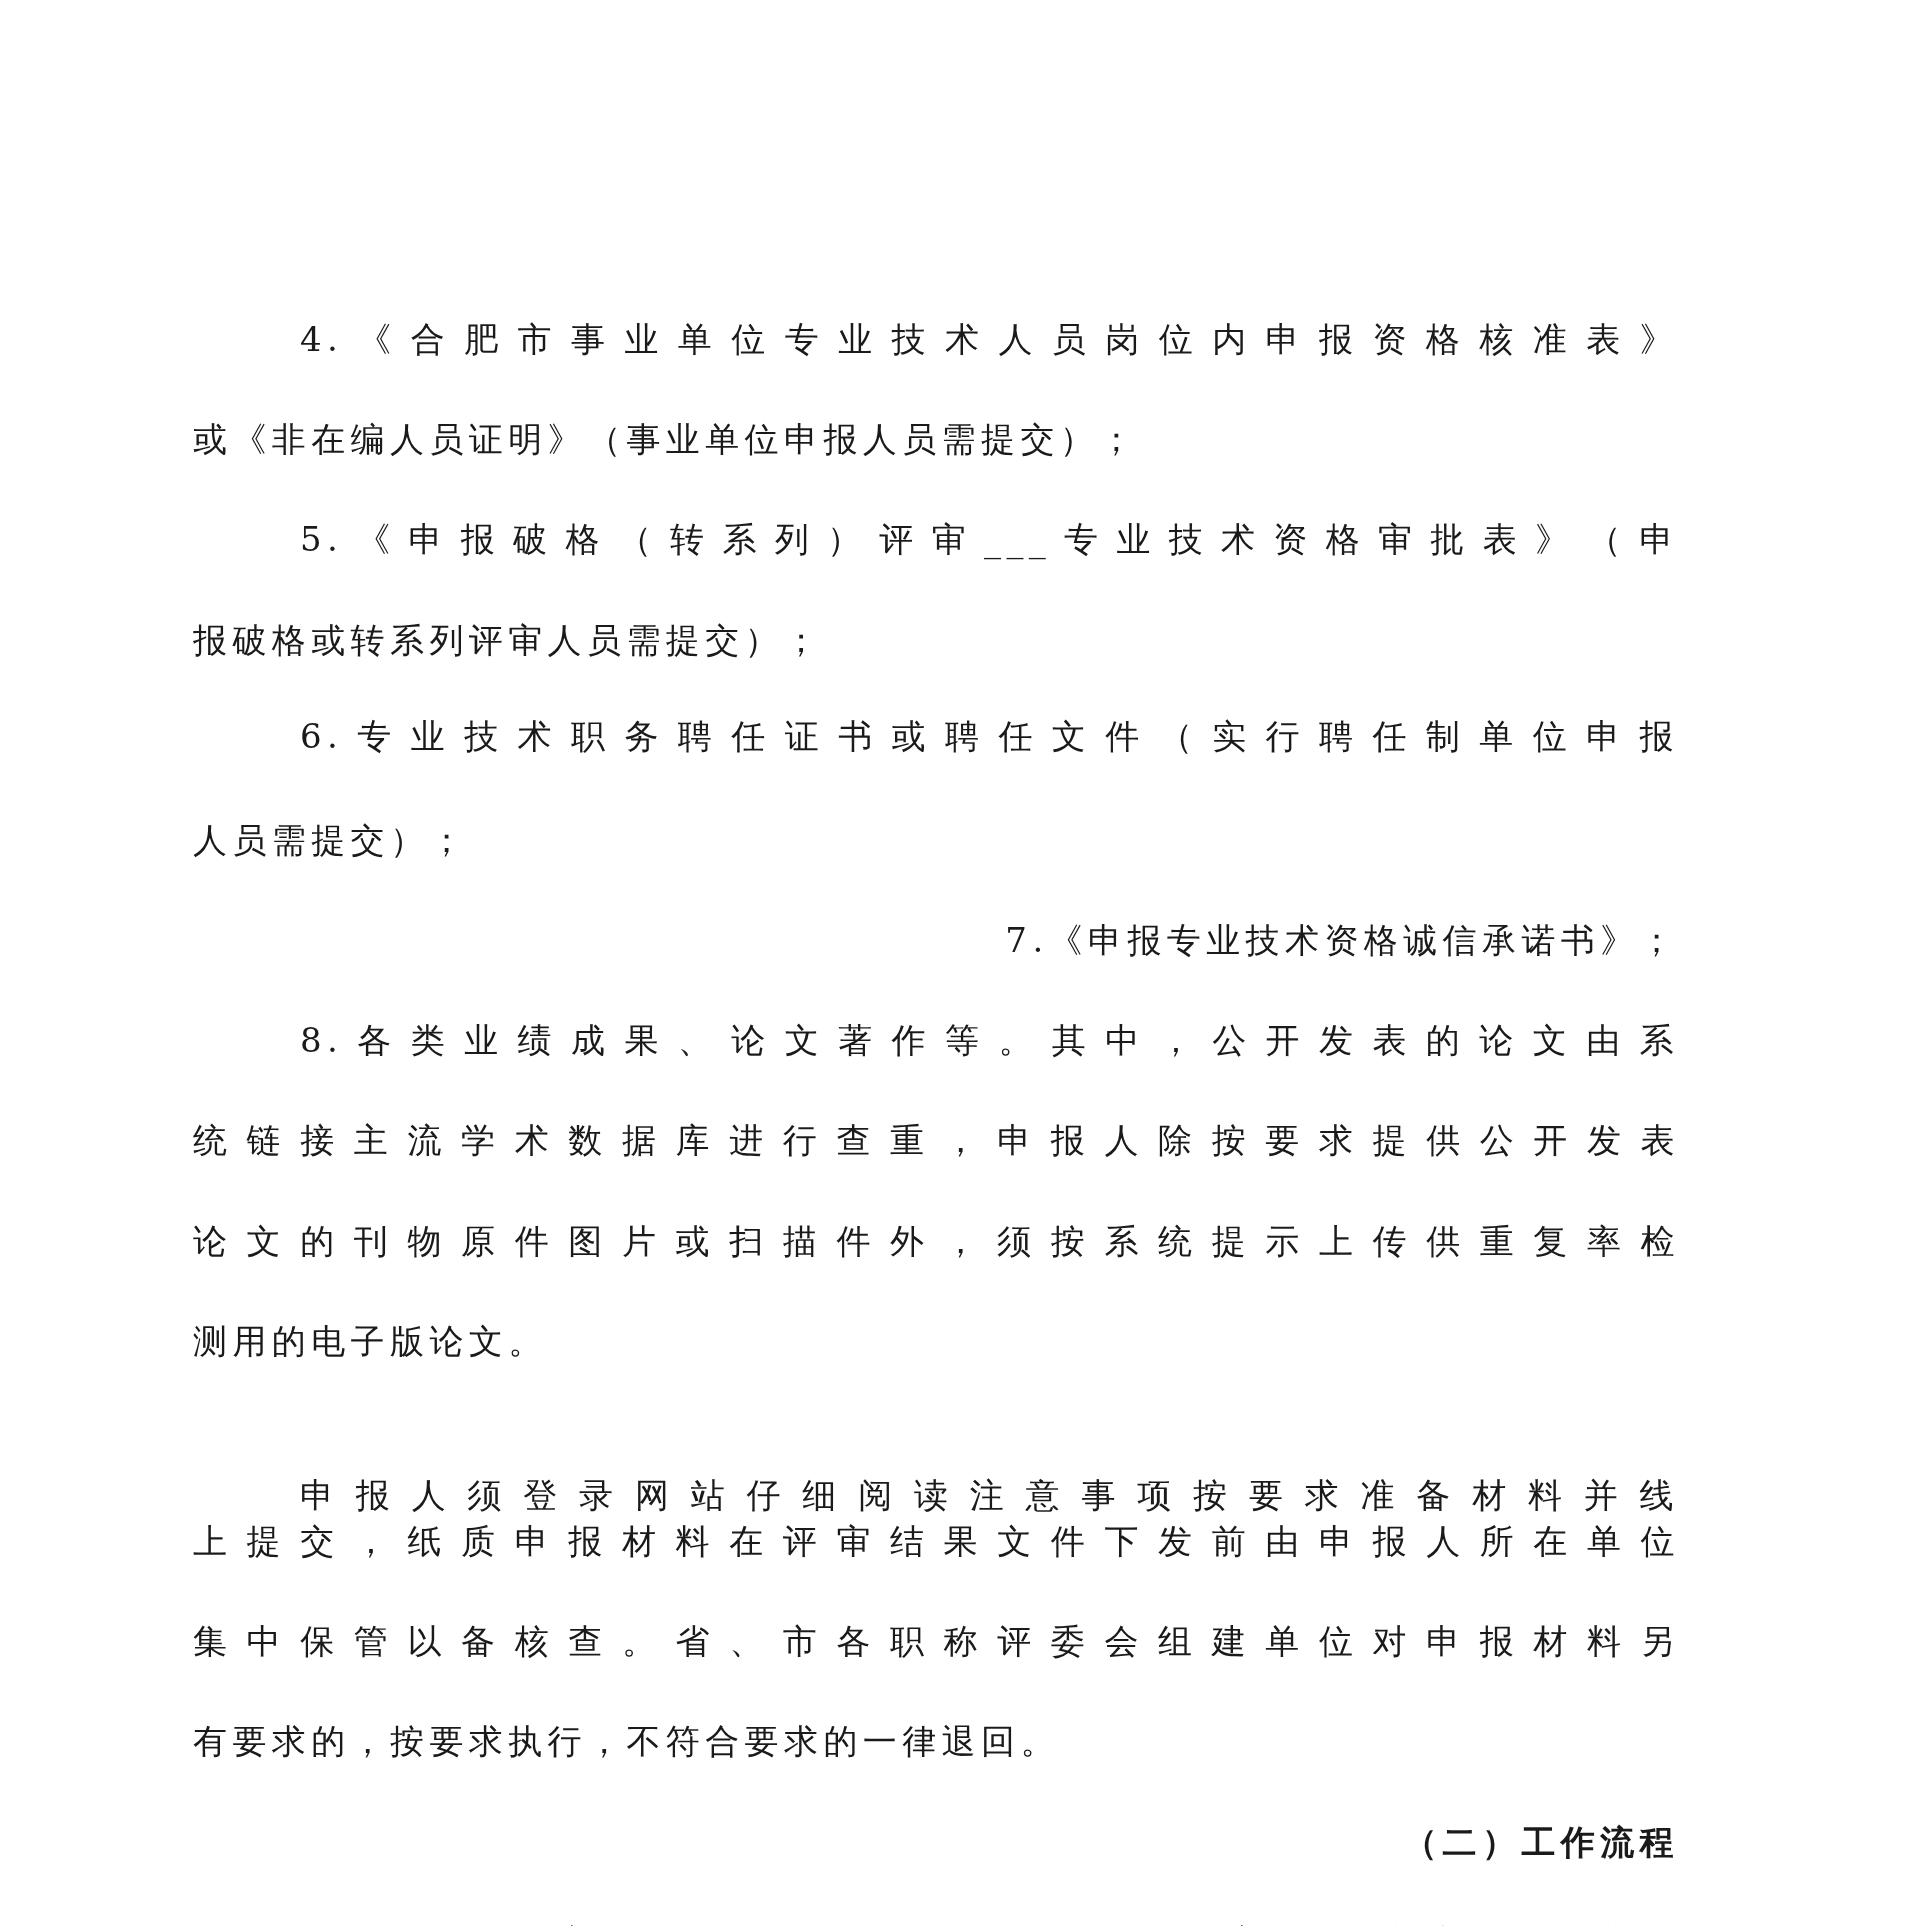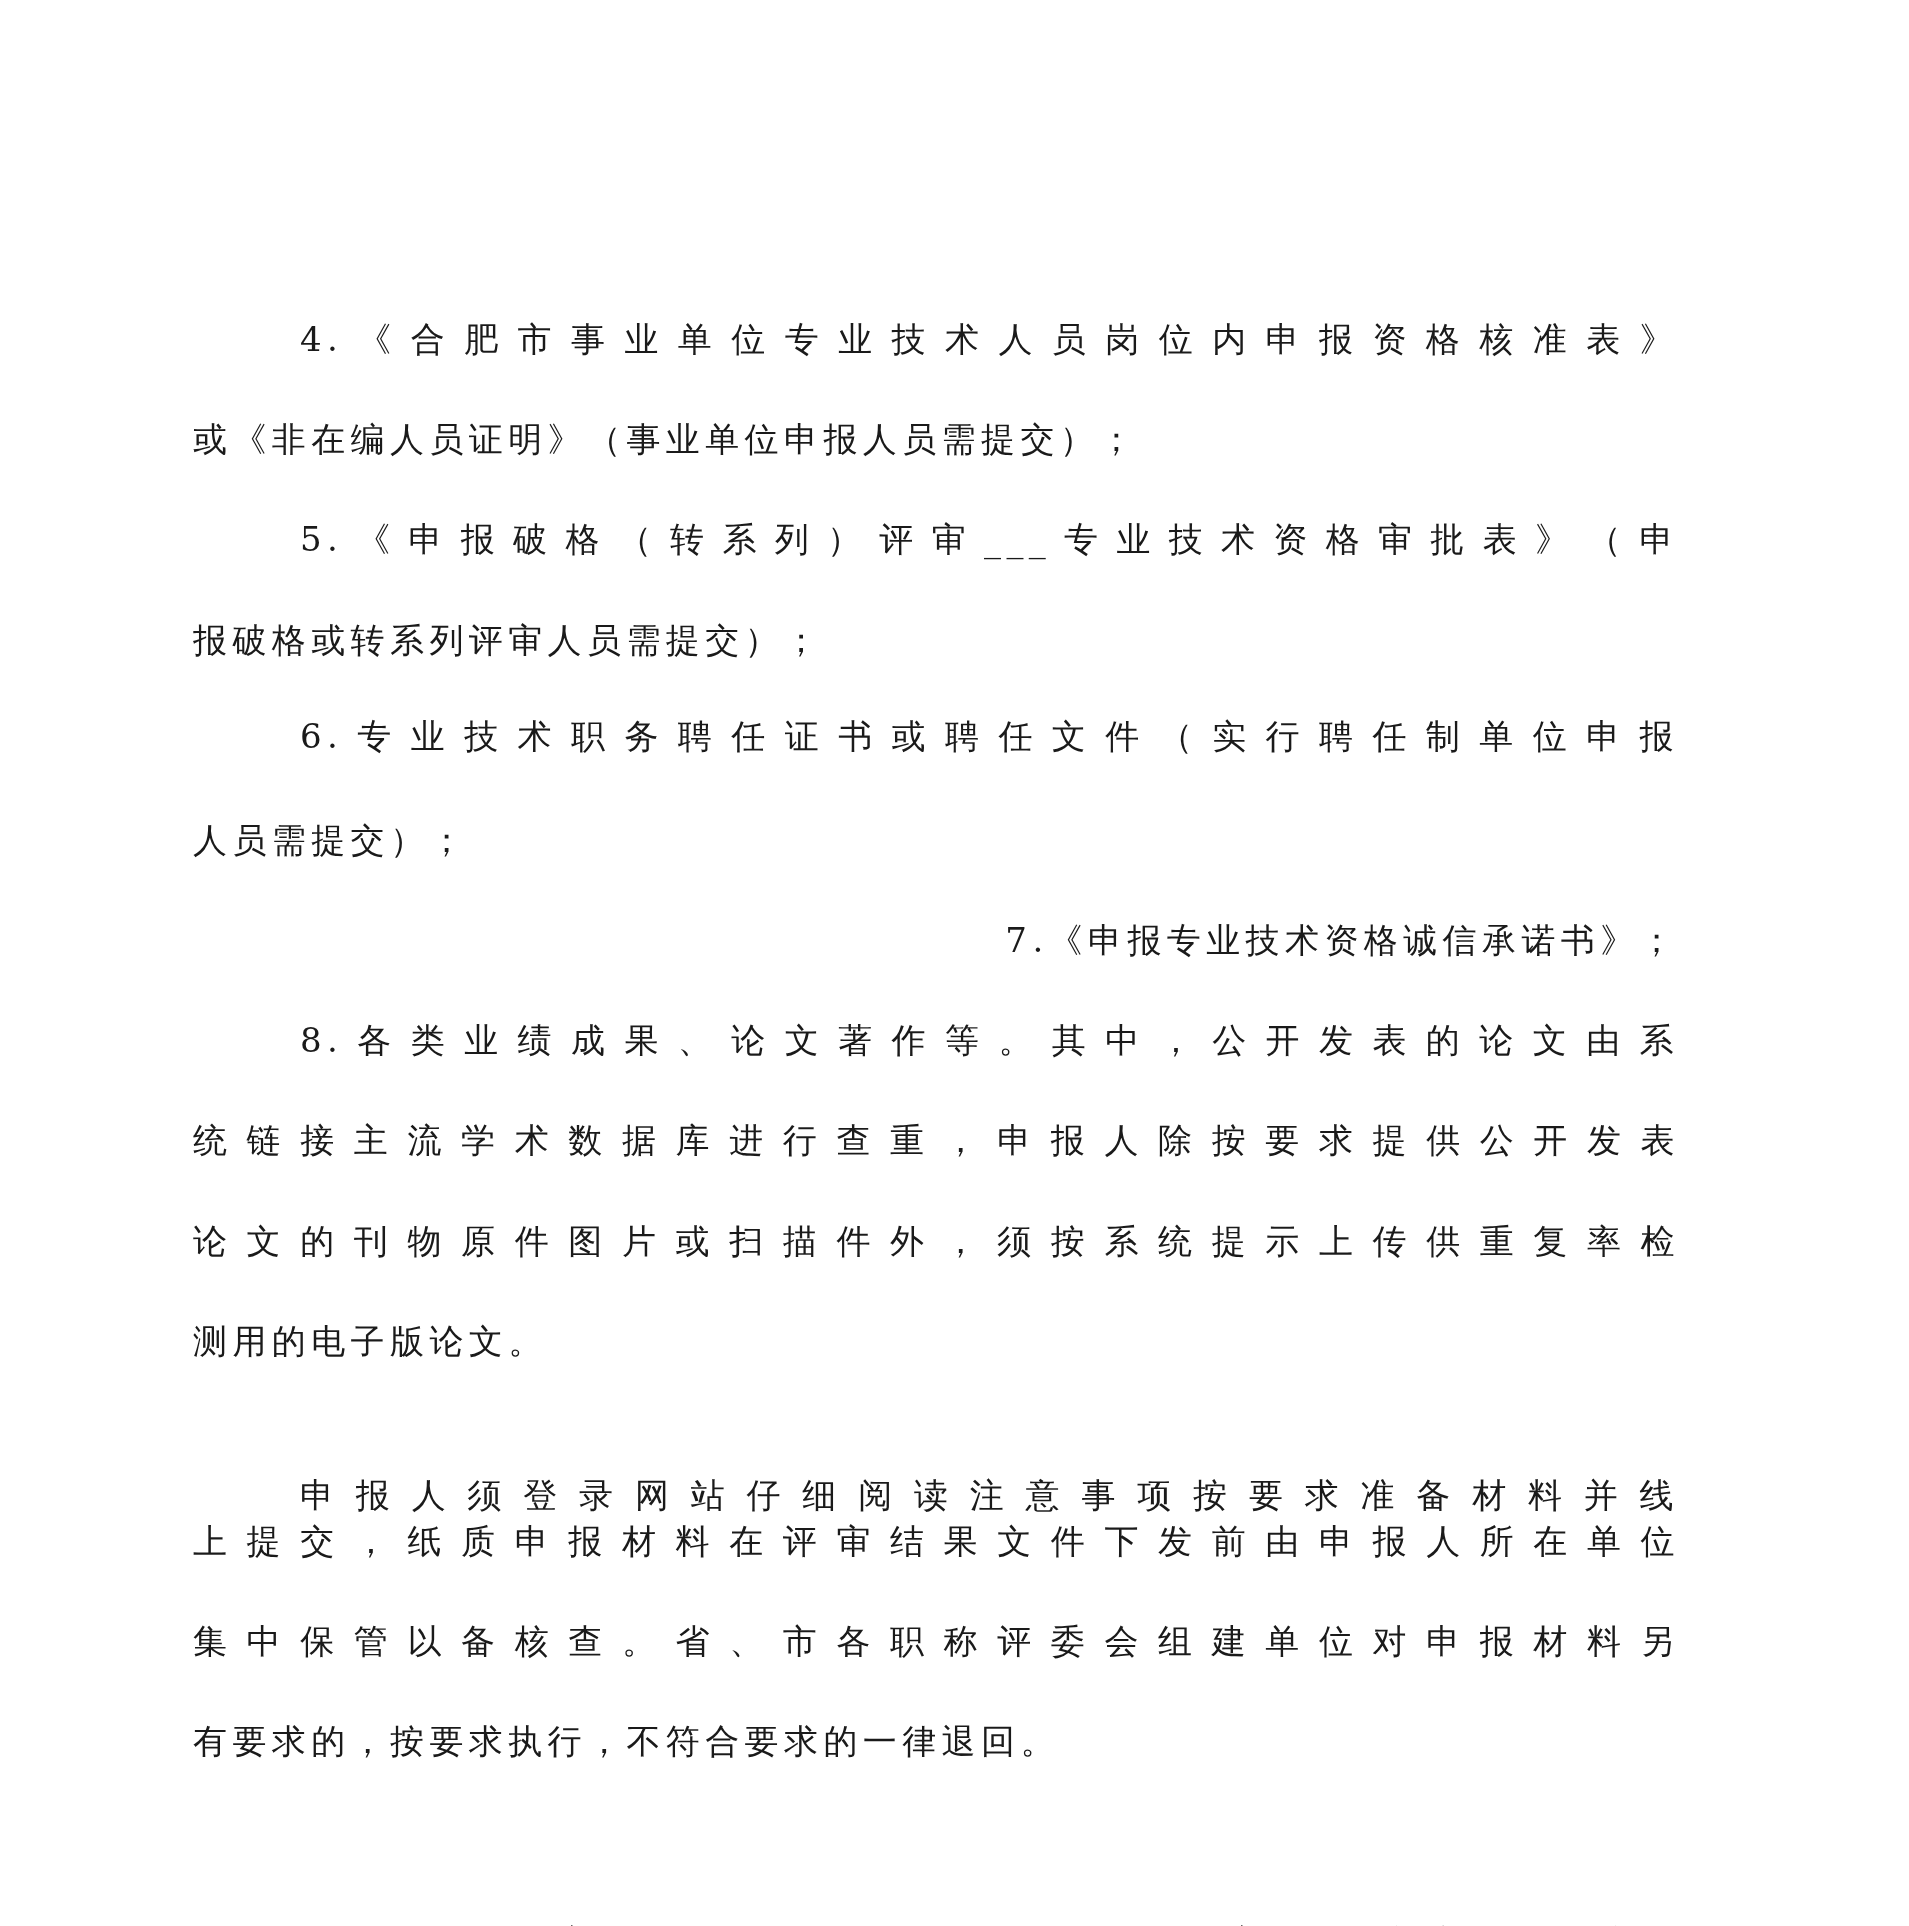--- a/index.html
+++ b/index.html
@@ -30,16 +30,17 @@
   <div class="line" style="top:809px;">人员需提交）；</div>
   <div class="line indent" style="top:909px;">7.《申报专业技术资格诚信承诺书》；</div>
   <div class="line indent justify" style="top:1009px;">8.各类业绩成果、论文著作等。其中，公开发表的论文由系</div>
   <div class="line justify" style="top:1109px;">统链接主流学术数据库进行查重，申报人除按要求提供公开发表</div>
   <div class="line justify" style="top:1210px;">论文的刊物原件图片或扫描件外，须按系统提示上传供重复率检</div>
   <div class="line" style="top:1310px;">测用的电子版论文。</div>
   <div class="line indent justify" style="top:1464px;">申报人须登录网站仔细阅读注意事项按要求准备材料并线</div>
   <div class="line justify" style="top:1510px;">上提交，纸质申报材料在评审结果文件下发前由申报人所在单位</div>
   <div class="line justify" style="top:1610px;">集中保管以备核查。省、市各职称评委会组建单位对申报材料另</div>
   <div class="line" style="top:1710px;">有要求的，按要求执行，不符合要求的一律退回。</div>
+  <div class="line indent bold" style="top:1811px;">（二）工作流程</div>
   <div class="line indent justify" style="top:1911px;">申报职称评审，需经个人申请、所在单位审核同意并公示后，</div>
 
 </div>
 
 
 </body></html>

